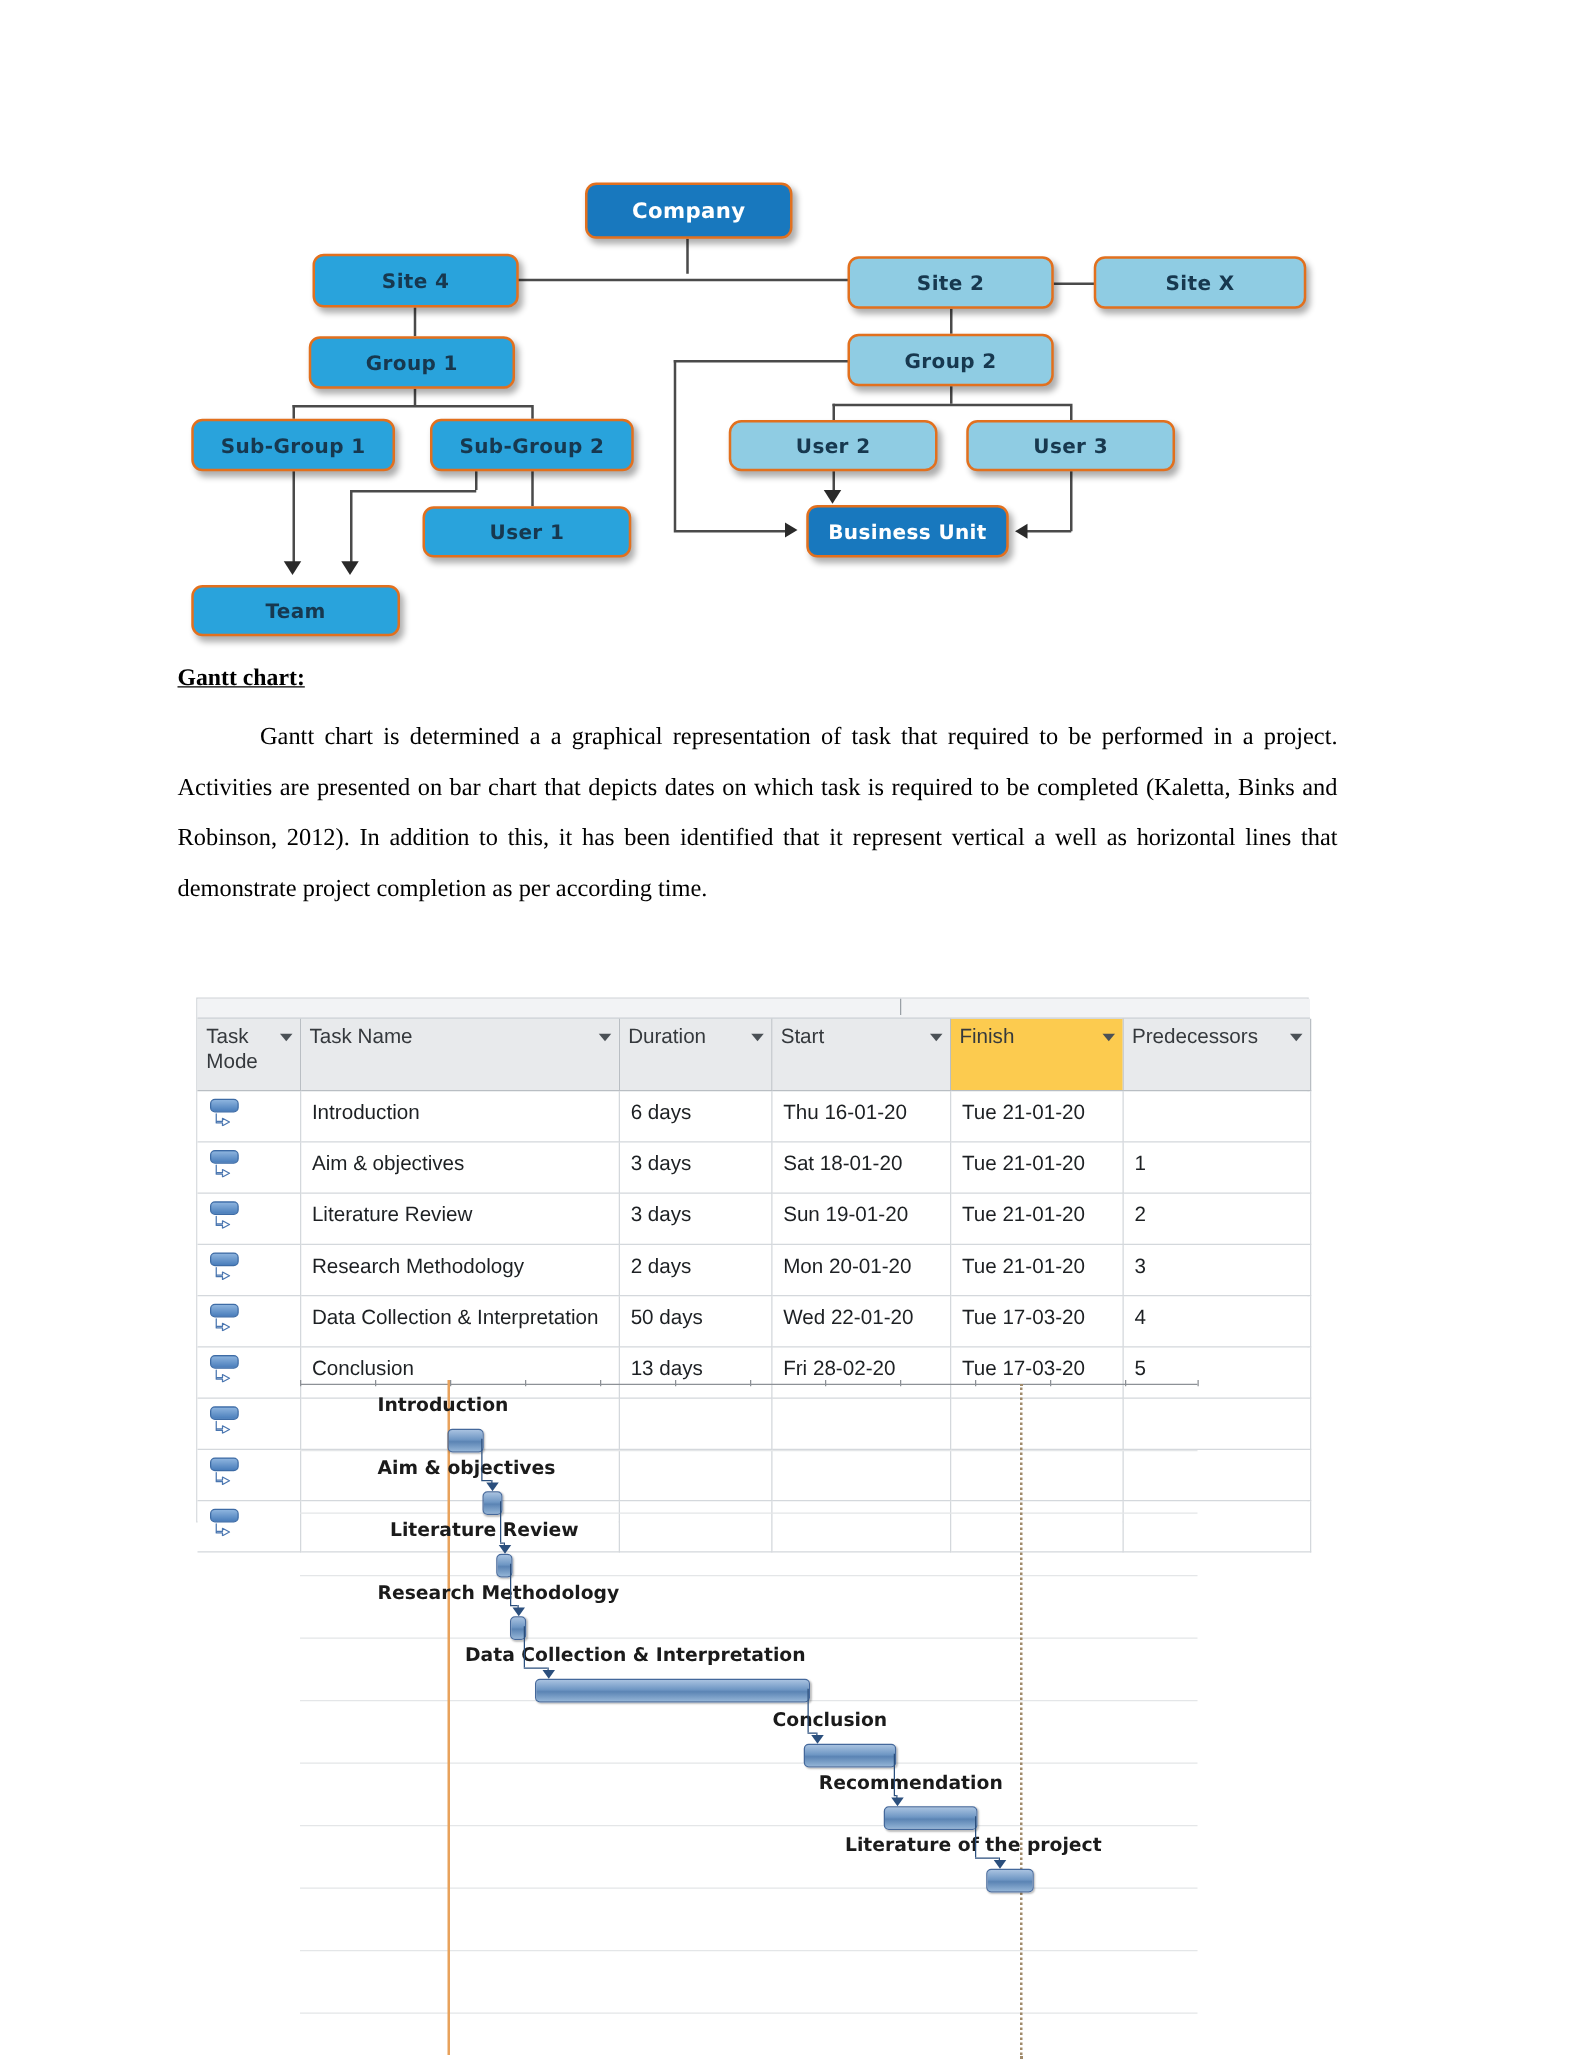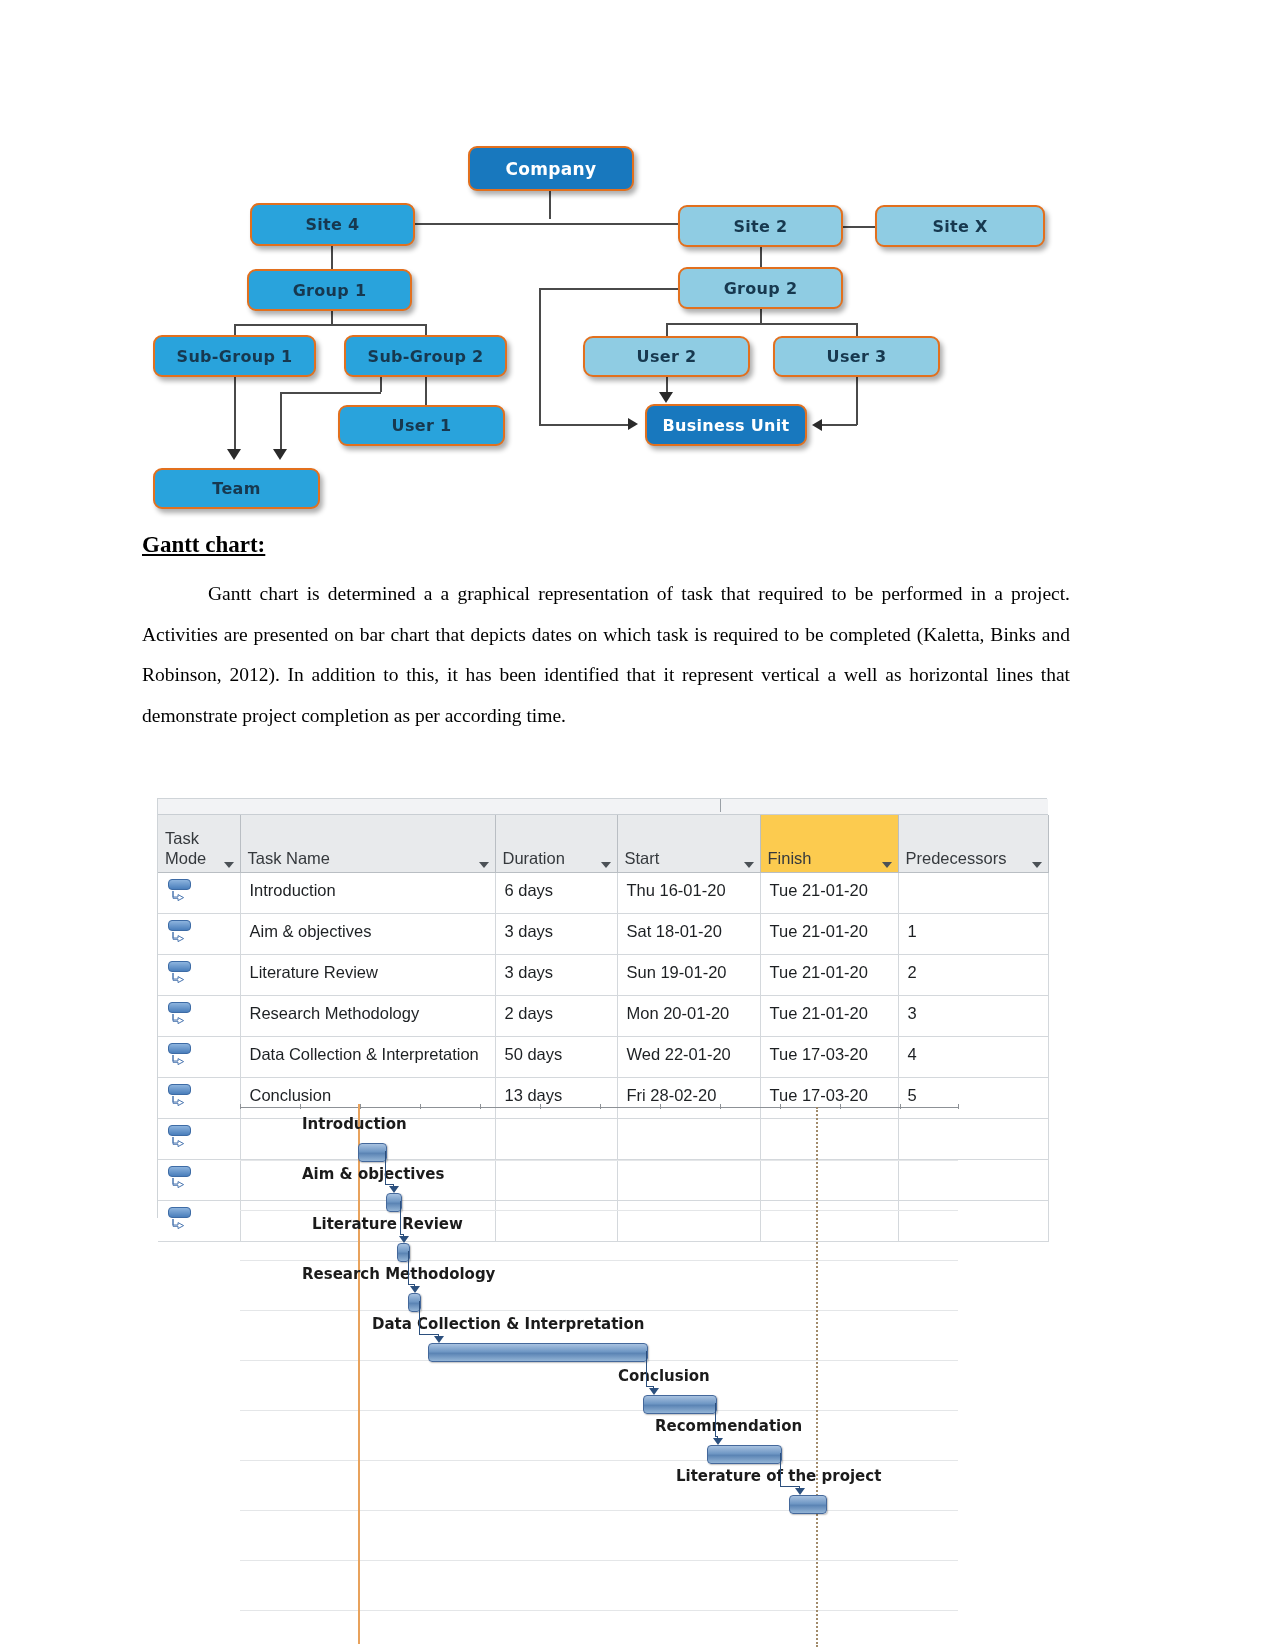--- a/index.html
+++ b/index.html
@@ -50,21 +50,21 @@
     position:absolute;width:0;height:0;
     border-top:6px solid transparent;
     border-bottom:6px solid transparent;
     border-right:10px solid #2a2a2a;
   }
 
   
   #doc-text{position:absolute;left:142px;top:532px;width:928px;}
   #gantt-heading{
     font-family:"Liberation Serif", serif;
-    font-weight:bold;font-size:23px;
+    font-weight:bold;font-size:19px;
     text-decoration:underline;
     color:#000;
     margin:0 0 16px 0;
   }
   #gantt-para{
     font-family:"Liberation Serif", serif;
     font-size:19.5px;line-height:40.5px;
     text-align:justify;color:#000;
     margin:0;text-indent:66px;
   }
@@ -97,21 +97,21 @@
     font-weight:normal;
     font-size:16.5px;
     color:#35393d;
     text-align:left;
     padding:4px 6px 4px 7px;
     vertical-align:top;
     height:49px;
     position:relative;
   }
   table.gtable th.hl{background:#FCCB4F;}
-  .th-inner{display:flex;align-items:flex-end;justify-content:space-between;height:100%;}
+  .th-inner{display:flex;align-items:flex-start;justify-content:space-between;height:100%;}
   .th-label{line-height:20px;}
   .caret{
     width:0;height:0;margin-top:8px;margin-left:4px;flex:0 0 auto;
     border-left:5px solid transparent;border-right:5px solid transparent;
     border-top:6px solid #4b5156;
   }
   table.gtable td{
     border-right:1px solid #d4d8dc;
     border-bottom:1px solid #d4d8dc;
     font-size:16.5px;

